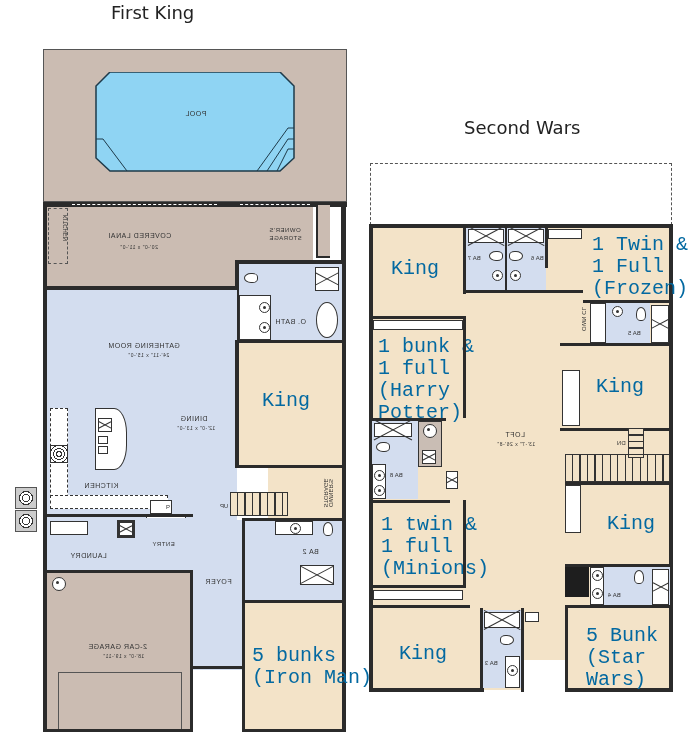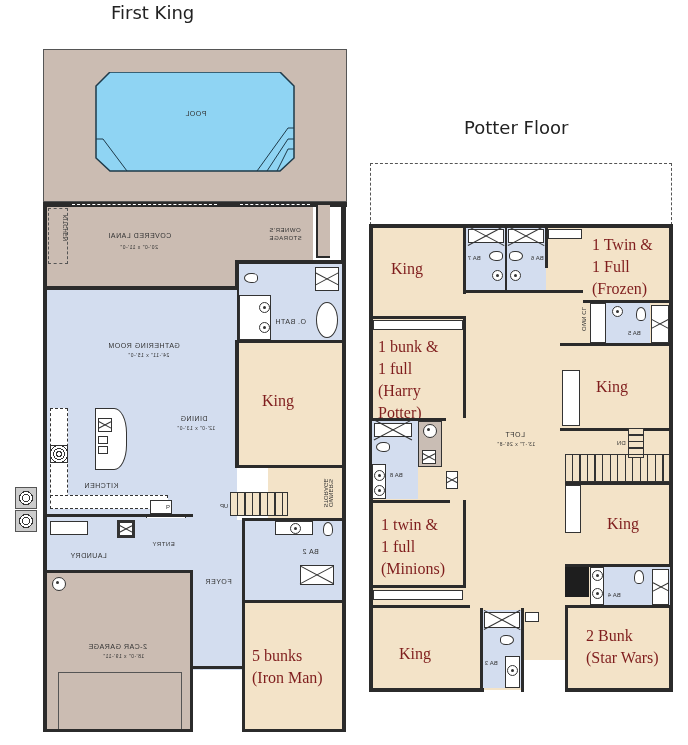--- a/index.html
+++ b/index.html
@@ -1,19 +1,19 @@
 <!DOCTYPE html>
 <html><head>
 <meta charset="utf-8">
 <style>
   html,body{margin:0;padding:0;background:#ffffff;}
   body{width:688px;height:745px;position:relative;overflow:hidden;font-family:"DejaVu Sans",sans-serif;}
   .abs{position:absolute;box-sizing:border-box;}
   .title{position:absolute;font-family:"DejaVu Sans",sans-serif;font-size:18px;color:#222;white-space:nowrap;}
-  .big{position:absolute;font-family:Liberation Serif, serif;color:#7f1d1d;font-size:16px;line-height:22px;white-space:pre-line;}
+  .big{position:absolute;font-family:Liberation Mono, monospace;color:#0369a1;font-size:20px;line-height:22px;white-space:pre-line;}
   .small{position:absolute;font-family:"Liberation Sans",sans-serif;font-size:7px;color:#333;transform:scaleX(-1);white-space:nowrap;letter-spacing:.5px;text-align:center;}
   .smallv{position:absolute;font-family:"Liberation Sans",sans-serif;font-size:6px;color:#333;white-space:nowrap;}
   .wall{position:absolute;background:#2b2b2b;}
   .beige{background:#f3e3c8;}
   .blue{background:#d3ddef;}
   .taupe{background:#cbbcb2;}
   .white{background:#ffffff;}
   .fixture{position:absolute;border:1.5px solid #333;background:#fff;box-sizing:border-box;}
   .xbox{position:absolute;border:1.5px solid #333;background:#fff;box-sizing:border-box;}
   .xbox::before,.xbox::after{content:"";position:absolute;left:50%;top:50%;width:120%;height:1.2px;background:#333;}
@@ -137,21 +137,21 @@
   <div class="small" style="left:302px;top:548px;">BA 2</div>
   <div class="xbox" style="left:300px;top:565px;width:34px;height:20px;"></div>
   <div class="wall" style="left:245px;top:600px;width:97px;height:3px;"></div>
 
   <div class="abs beige" style="left:245px;top:603px;width:97px;height:127px;"></div>
   <div class="wall" style="left:242px;top:729px;width:104px;height:3px;"></div>
   <div class="big" style="left:252px;top:645px;">5 bunks
 (Iron Man)</div>
 </div>
 
-<div class="title" style="left:464px;top:117px;">Potter Floor</div>
+<div class="title" style="left:464px;top:117px;">Second Wars</div>
 
 <div>
   <div class="abs" style="left:370px;top:163px;width:302px;height:62px;border:1px dashed #555;border-bottom:none;"></div>
 
   <div class="abs beige" style="left:370px;top:225px;width:302px;height:465px;"></div>
   <div class="wall" style="left:369px;top:224px;width:304px;height:4px;"></div>
   <div class="wall" style="left:369px;top:224px;width:4px;height:468px;"></div>
   <div class="wall" style="left:669px;top:224px;width:4px;height:468px;"></div>
   <div class="wall" style="left:369px;top:688px;width:115px;height:4px;"></div>
   <div class="wall" style="left:565px;top:688px;width:108px;height:4px;"></div>
@@ -249,16 +249,16 @@
   <div class="abs blue" style="left:483px;top:610px;width:38px;height:78px;"></div>
   <div class="xbox" style="left:484px;top:612px;width:36px;height:16px;"></div>
   <div class="toilet" style="left:502px;top:633px;transform:rotate(90deg);"></div>
   <div class="smallv" style="left:485px;top:660px;transform:scaleX(-1);">BA 3</div>
   <div class="abs white" style="left:505px;top:656px;width:15px;height:32px;border:1px solid #333;"></div>
   <div class="sink" style="left:507px;top:665px;"></div>
   <div class="wall" style="left:521px;top:608px;width:3px;height:84px;"></div>
   <div class="abs white" style="left:524px;top:660px;width:41px;height:32px;"></div>
   <div class="abs white" style="left:525px;top:612px;width:14px;height:10px;border:1px solid #333;"></div>
 
-  <div class="big" style="left:586px;top:625px;">2 Bunk
+  <div class="big" style="left:586px;top:625px;">5 Bunk
 (Star Wars)</div>
   <div class="wall" style="left:565px;top:608px;width:3px;height:84px;"></div>
 </div>
 
 </body></html>

